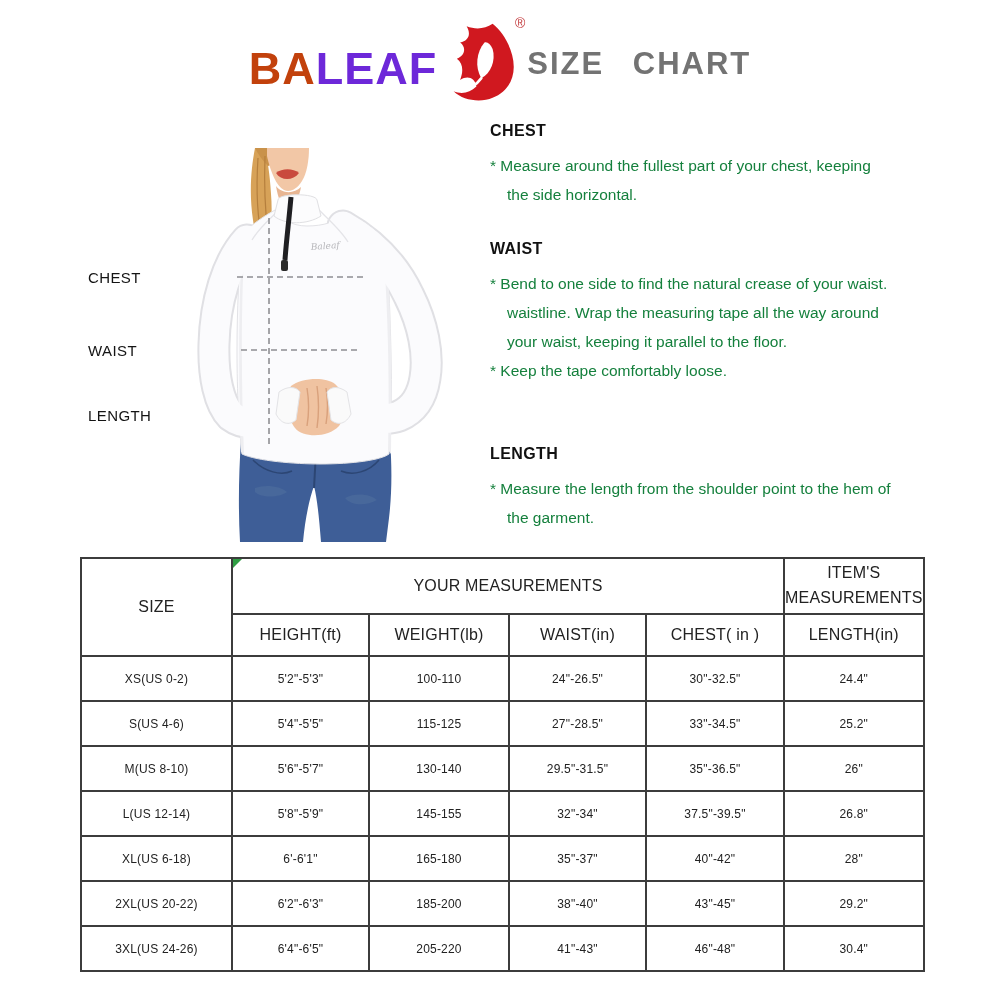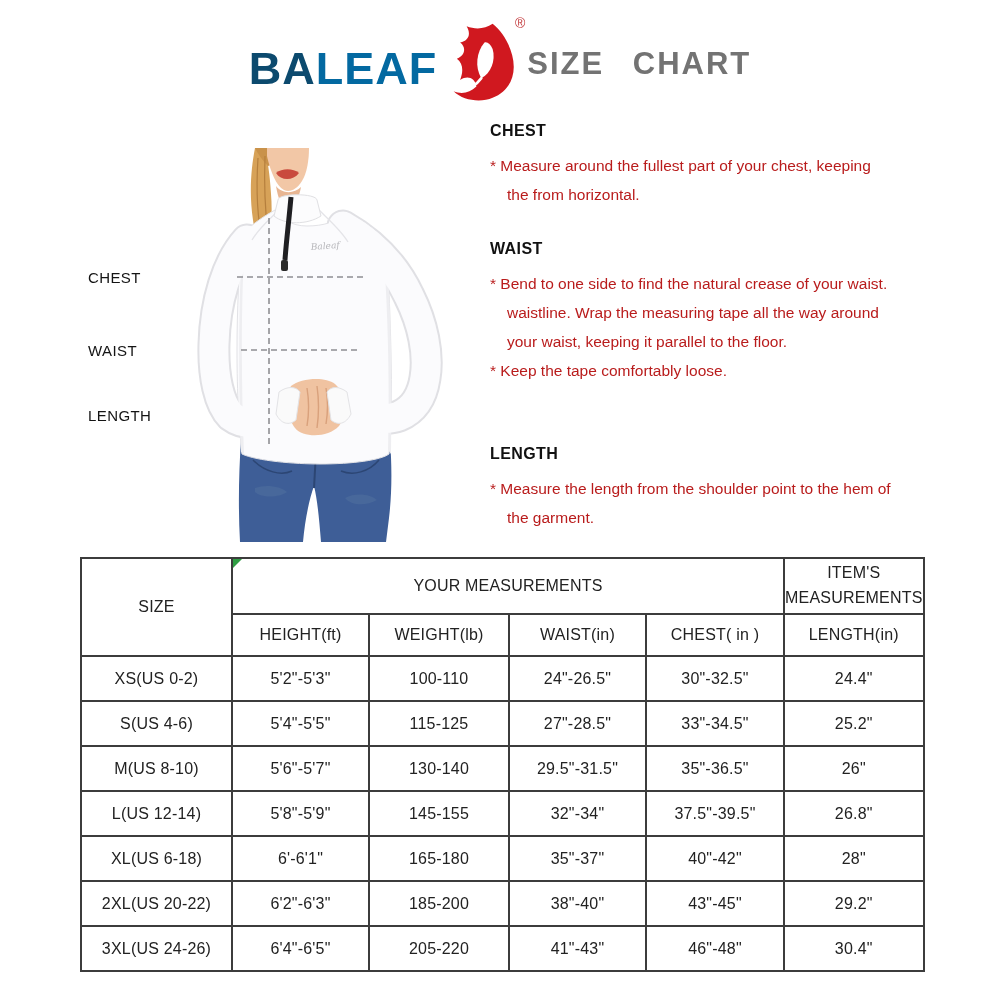--- a/index.html
+++ b/index.html
@@ -4,53 +4,53 @@
 <style>
   html,body{margin:0;padding:0;background:#ffffff;}
   body{font-family:"Liberation Sans",sans-serif;color:#1e1e1e;}
   .page{position:relative;width:1000px;height:1000px;background:#fff;overflow:hidden;}
 
   
   .logo-row{position:absolute;top:14px;left:0;width:1000px;height:96px;
             display:flex;justify-content:center;align-items:center;}
   .brand-text{font-size:45px;font-weight:bold;letter-spacing:1px;line-height:1;
               display:flex;align-items:center;transform:translateY(6px);}
-  .brand-ba{color:#0c4a6e;}
-  .brand-leaf{color:#0369a1;}
+  .brand-ba{color:#c2410c;}
+  .brand-leaf{color:#6d28d9;}
   .leaf-wrap{position:relative;width:78px;height:86px;margin-left:2px;margin-right:10px;}
   .leaf-wrap svg{position:absolute;left:0;top:0;}
   .reg-mark{position:absolute;top:-4px;right:-8px;font-size:14px;color:#c2373a;}
   .size-chart-title{font-size:31px;font-weight:bold;color:#737373;
                     letter-spacing:2px;word-spacing:18px;transform:translateY(2px);}
 
   
   .figure-area{position:absolute;left:195px;top:148px;width:270px;height:394px;overflow:hidden;}
   .measure-label{position:absolute;font-size:15px;color:#141414;letter-spacing:.4px;}
   .lbl-chest{left:88px;top:269px;}
   .lbl-waist{left:88px;top:342px;}
   .lbl-length{left:88px;top:407px;}
 
   
   .instr{position:absolute;left:490px;width:470px;}
   .instr h3{margin:0 0 11px 0;font-size:16px;font-weight:bold;color:#111;letter-spacing:.4px;}
-  .instr .line{font-size:15.5px;line-height:29px;white-space:nowrap;color:#b91c1c;}
+  .instr .line{font-size:15.5px;line-height:29px;white-space:nowrap;color:#15803d;}
   .instr .line.cont{padding-left:17px;}
   .sec-chest{top:122px;}
   .sec-waist{top:240px;}
   .sec-length{top:445px;}
 
   
   .size-table{position:absolute;left:80px;top:557px;border-collapse:collapse;table-layout:fixed;}
   .size-table td,.size-table th{border:2px solid #3c3c3c;text-align:center;vertical-align:middle;
       font-weight:400;color:#222;padding:0;}
   .size-table th{font-size:16px;letter-spacing:.2px;}
   .group-cell{font-size:13.5px;line-height:1.55;position:relative;}
   .col-head-row th{height:40px;margin-top:20px;}
   .top-row{height:56px;}
-  .size-table tbody td{height:43px;font-size:16px;letter-spacing:.2px;}
+  .size-table tbody td{height:43px;font-size:12px;letter-spacing:.2px;}
   .corner-flag{position:absolute;left:0;top:0;width:0;height:0;
       border-top:9px solid #2f9e44;border-right:9px solid transparent;}
 </style>
 </head>
 <body>
 
 <div class="page">
 
   <div class="logo-row">
     <div class="brand-text">
@@ -137,21 +137,21 @@
         <path d="M74 70 L74 300"></path>
         <path d="M42 129 L168 129"></path>
         <path d="M46 202 L166 202"></path>
       </g>
     </svg>
   </div>
 
   <div class="instr sec-chest">
     <h3>CHEST</h3>
     <div class="line">* Measure around the fullest part of your chest, keeping</div>
-    <div class="line cont">the from horizontal.</div>
+    <div class="line cont">the side horizontal.</div>
   </div>
 
   <div class="instr sec-waist">
     <h3>WAIST</h3>
     <div class="line">* Bend to one side to find the natural crease of your waist.</div>
     <div class="line cont">waistline. Wrap the measuring tape all the way around</div>
     <div class="line cont">your waist, keeping it parallel to the floor.</div>
     <div class="line">* Keep the tape comfortably loose.</div>
   </div>
 

